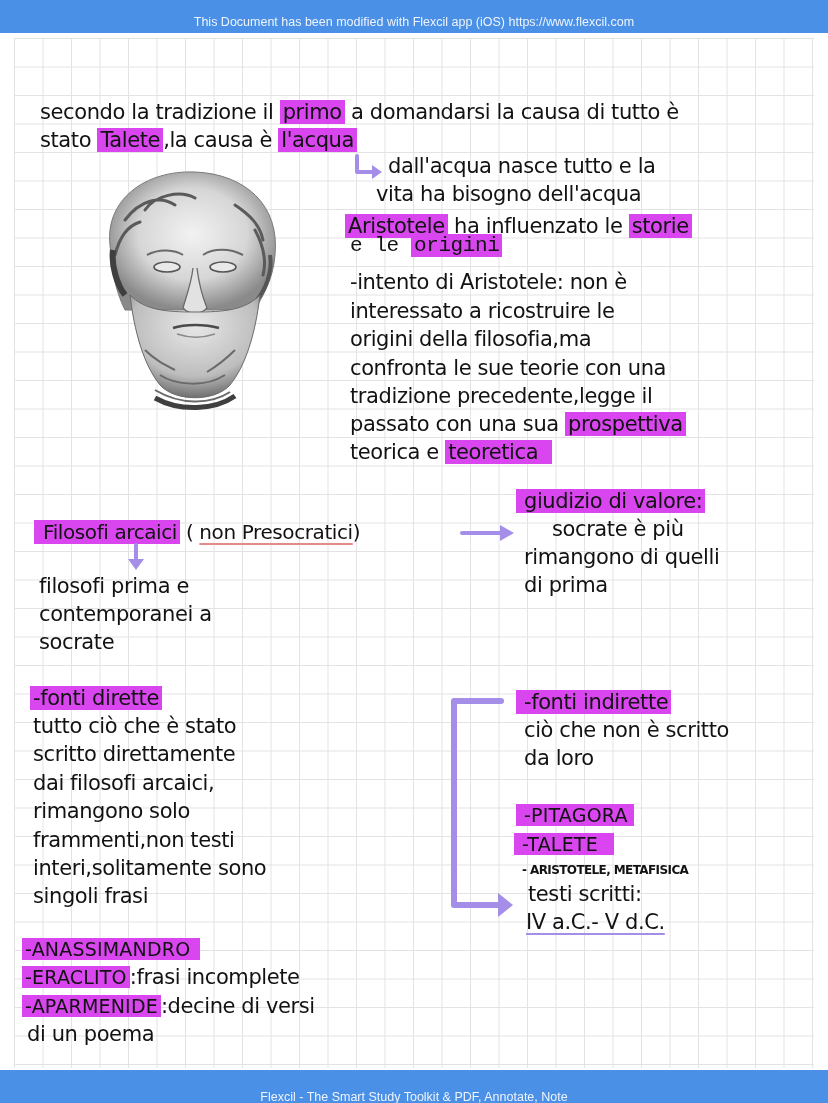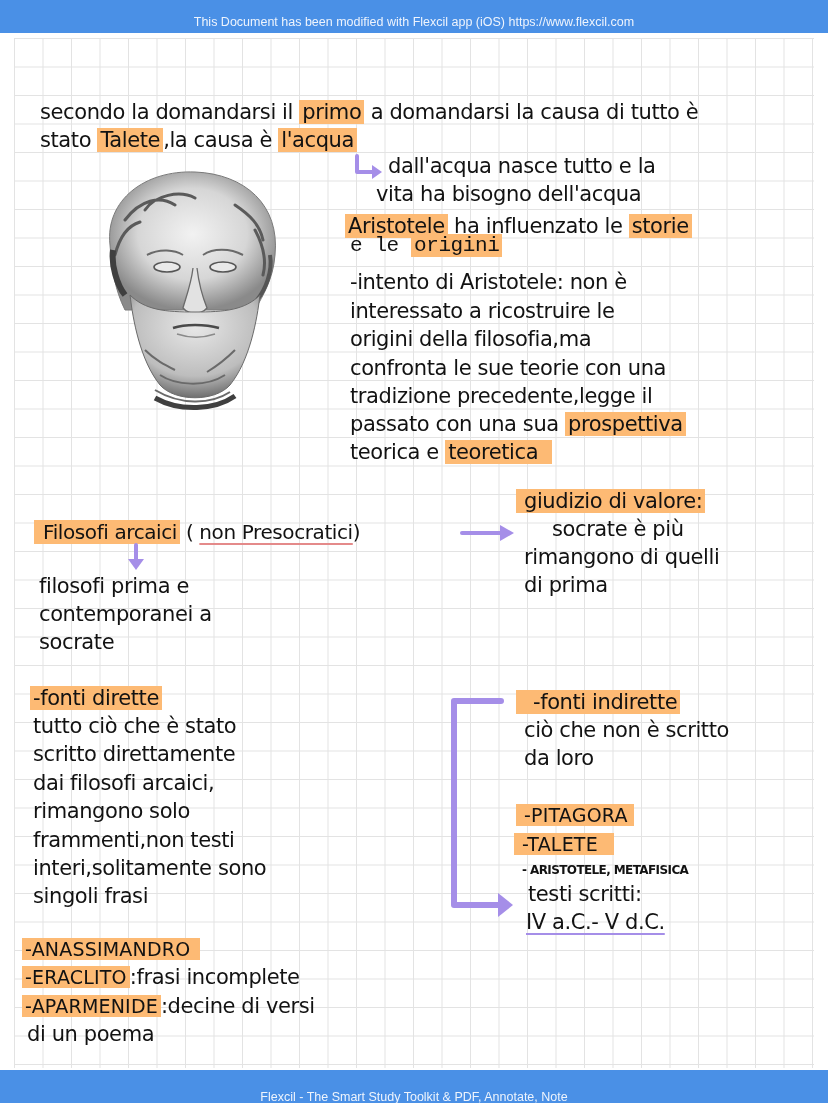--- a/index.html
+++ b/index.html
@@ -25,21 +25,21 @@
   }
 
   .note {
     position: absolute;
     font-family: "DejaVu Sans", sans-serif;
     font-size: 21px; line-height: 28.5px;
     letter-spacing: -0.4px;
     color: #121212;
     white-space: nowrap;
   }
-  .hl { background: #fdba74; padding: 0 3px; }
+  .hl { background: #d946ef; padding: 0 3px; }
   .caps { font-size: 19px; letter-spacing: 0.2px; }
   .small-caps { font-size: 12px; letter-spacing: -0.6px; }
   .red-underline { text-decoration: underline; text-decoration-color: #e48a8a; text-decoration-thickness: 2px; text-underline-offset: 4px; }
   .purple-underline { text-decoration: underline; text-decoration-color: #a58ee8; text-decoration-thickness: 2px; text-underline-offset: 4px; }
 
   svg.arrows { position: absolute; left: 0; top: 0; width: 828px; height: 1103px; pointer-events: none; }
 
   .bust {
     position: absolute; left: 85px; top: 160px; width: 210px; height: 255px;
   }
@@ -83,21 +83,21 @@
   <path d="M45 135 C48 160 55 200 75 225 C90 242 130 242 145 225 C165 200 172 160 175 135 C160 150 140 152 110 152 C80 152 60 150 45 135 Z" fill="url(#beard)" stroke="#6a6a6a" stroke-width="1"></path>
 
   <path d="M88 168 C100 164 120 164 134 168" stroke="#4a4a4a" stroke-width="2.5" fill="none"></path>
   <path d="M92 174 C104 178 118 178 130 174" stroke="#8a8a8a" stroke-width="1.5" fill="none"></path>
 
   <path d="M60 190 C70 200 80 205 90 210 M150 190 C140 200 132 206 122 212 M75 215 C90 225 120 228 140 215 M70 230 C95 245 125 245 145 232" stroke="#6a6a6a" stroke-width="2" fill="none"></path>
   <path d="M70 238 C95 252 130 250 150 236" stroke="#3f3f3f" stroke-width="5" fill="none"></path>
 </svg>
 
 <div class="note" style="left:40px; top:98px;">
-  <span>secondo la domandarsi il </span><span class="hl">primo</span><span> a domandarsi la causa di tutto è</span>
+  <span>secondo la tradizione il </span><span class="hl">primo</span><span> a domandarsi la causa di tutto è</span>
 </div>
 <div class="note" style="left:40px; top:126px;">
   <span>stato </span><span class="hl">Talete</span><span>,la causa è </span><span class="hl">l'acqua</span>
 </div>
 
 <div class="note" style="left:388px; top:152px;">dall'acqua nasce tutto e la</div>
 <div class="note" style="left:376px; top:180px;">vita ha bisogno dell'acqua</div>
 
 <div class="note" style="left:345px; top:212px;">
   <span class="hl">Aristotele</span><span> ha influenzato le </span><span class="hl">storie</span>
@@ -136,21 +136,21 @@
 </div>
 <div class="note" style="left:33px; top:712px;">tutto ciò che è stato</div>
 <div class="note" style="left:33px; top:740px;">scritto direttamente</div>
 <div class="note" style="left:33px; top:769px;">dai filosofi arcaici,</div>
 <div class="note" style="left:33px; top:797px;">rimangono solo</div>
 <div class="note" style="left:33px; top:826px;">frammenti,non testi</div>
 <div class="note" style="left:33px; top:854px;">interi,solitamente sono</div>
 <div class="note" style="left:33px; top:882px;">singoli frasi</div>
 
 <div class="note" style="left:516px; top:688px;">
-  <span class="hl" style="padding-left:17px;">-fonti indirette</span>
+  <span class="hl" style="padding-left:8px;">-fonti indirette</span>
 </div>
 <div class="note" style="left:524px; top:716px;">ciò che non è scritto</div>
 <div class="note" style="left:524px; top:744px;">da loro</div>
 
 <div class="note caps" style="left:516px; top:801px;">
   <span class="hl" style="padding-left:8px; padding-right:6px;">-PITAGORA</span>
 </div>
 <div class="note caps" style="left:514px; top:830px;">
   <span class="hl" style="padding-left:8px; padding-right:16px;">-TALETE</span>
 </div>

